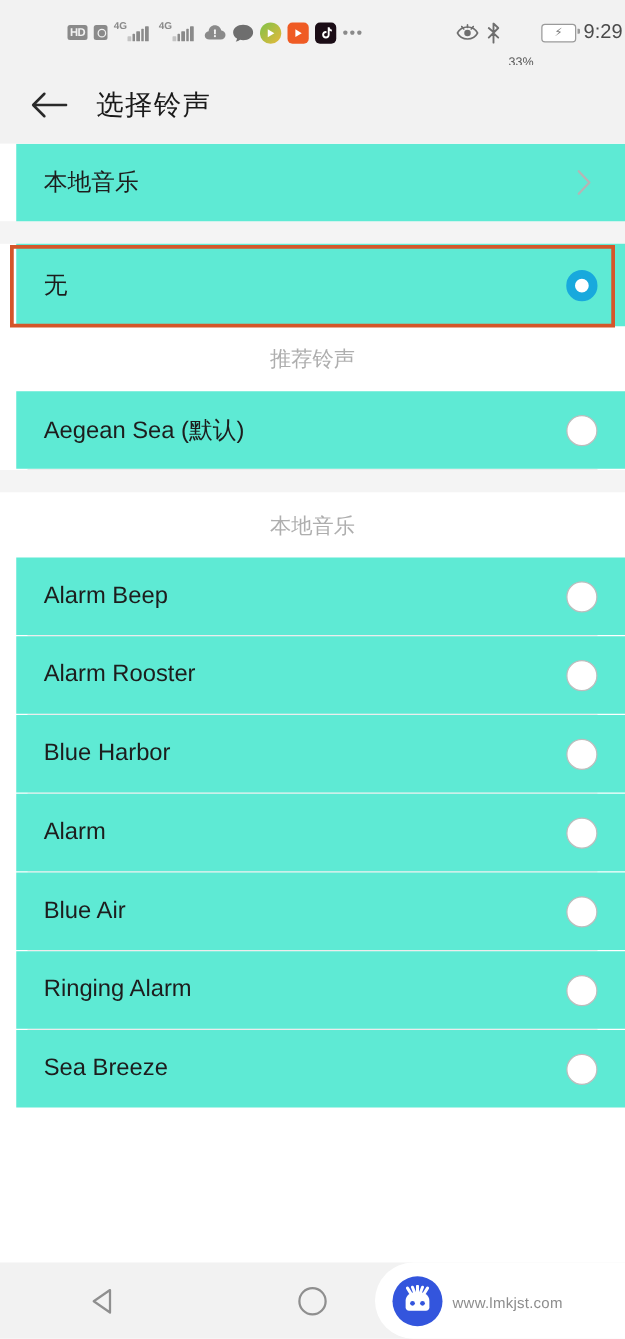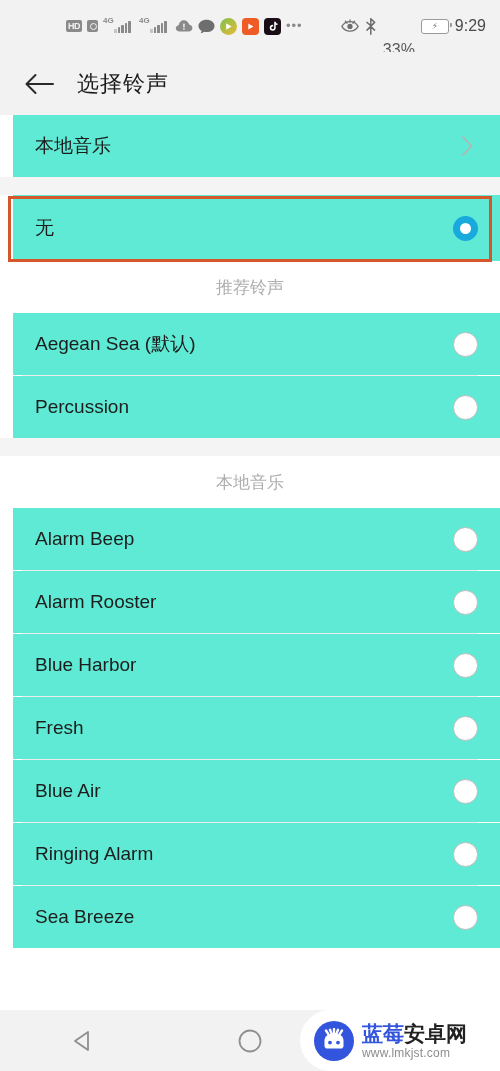--- a/index.html
+++ b/index.html
@@ -9,21 +9,21 @@
     font-family:"Liberation Sans","DejaVu Sans",sans-serif;
     overflow:hidden;
     position:relative;
   }
   .phone{width:500px;height:1071px;position:relative;display:flex;flex-direction:column;background:#ffffff;}
 
   
   .statusbar{
     height:52px;min-height:52px;background:#f2f2f2;
     display:flex;align-items:center;justify-content:space-between;
-    padding:0 14px;box-sizing:border-box;
+    padding:0 2px;box-sizing:border-box;
   }
   .sb-left{display:flex;align-items:center;gap:5px;padding-left:52px;}
   .sb-right{display:flex;align-items:center;gap:6px;}
   .hd-badge{
     background:#8a8a8a;color:#f2f2f2;font-size:9px;font-weight:bold;
     border-radius:2px;padding:1px 2px;line-height:10px;letter-spacing:-0.5px;
   }
   .lock-mini{
     width:11px;height:12px;background:#8a8a8a;border-radius:2px;position:relative;
     display:inline-block;
@@ -40,21 +40,21 @@
   .sig i:nth-child(4){height:8px;}
   .sig i:nth-child(5){height:10px;}
   .sig i:nth-child(6){height:12px;}
   .ic{display:inline-flex;align-items:center;justify-content:center;}
   .ic svg{display:block;}
   .appic{width:17px;height:17px;border-radius:4px;display:inline-flex;align-items:center;justify-content:center;}
   .appic.play{background:linear-gradient(135deg,#7ec24a 0%,#e8b93a 100%);border-radius:50%;}
   .appic.yt{background:#ef5b24;}
   .appic.tt{background:#1b0d16;}
   .dots{color:#8a8a8a;font-size:13px;letter-spacing:1px;line-height:8px;}
-  .sb-txt{font-size:16px;color:#5a5a5a;font-weight:500;margin-top:48px;}
+  .sb-txt{font-size:10px;color:#5a5a5a;font-weight:500;margin-top:48px;}
   .batt{
     width:26px;height:13px;border:1.5px solid #9a9a9a;border-radius:3px;position:relative;
     display:inline-block;background:#ffffff;
   }
   .batt::after{
     content:"";position:absolute;right:-4px;top:3.5px;width:2px;height:4px;
     background:#9a9a9a;border-radius:0 1px 1px 0;
   }
   .batt .lf{position:absolute;left:50%;top:50%;transform:translate(-50%,-50%);font-size:9px;color:#7a7a7a;line-height:9px;}
   .clock{font-size:16px;color:#4a4a4a;font-weight:500;}
@@ -226,24 +226,20 @@
     </div>
 
     <div class="section-head">
       <span class="t">推荐铃声</span>
     </div>
     <div class="row">
       <span class="row-label">Aegean Sea (默认)</span>
       <span class="radio"></span>
     </div>
     <div class="divider"></div>
-    <div class="row">
-      <span class="row-label">Percussion</span>
-      <span class="radio"></span>
-    </div>
 
     <div class="gap"></div>
 
     <div class="section-head">
       <span class="t">本地音乐</span>
     </div>
 
     <div class="row">
       <span class="row-label">Alarm Beep</span>
       <span class="radio"></span>
@@ -253,21 +249,21 @@
       <span class="row-label">Alarm Rooster</span>
       <span class="radio"></span>
     </div>
     <div class="divider"></div>
     <div class="row">
       <span class="row-label">Blue Harbor</span>
       <span class="radio"></span>
     </div>
     <div class="divider"></div>
     <div class="row">
-      <span class="row-label">Fresh</span>
+      <span class="row-label">Alarm</span>
       <span class="radio"></span>
     </div>
     <div class="divider"></div>
     <div class="row">
       <span class="row-label">Blue Air</span>
       <span class="radio"></span>
     </div>
     <div class="divider"></div>
     <div class="row">
       <span class="row-label">Ringing Alarm</span>
@@ -296,21 +292,18 @@
     <div class="watermark">
       <div class="wm-logo">
         <svg width="28" height="26" viewBox="0 0 28 26">
           <path d="M6 2.5l2.6 4.2M22 2.5l-2.6 4.2M14 1l0 5.5M10 1.8l1.8 4.6M18 1.8l-1.8 4.6" stroke="#ffffff" stroke-width="2.4" stroke-linecap="round" fill="none"></path>
           <path d="M4.5 12.5c0-4.4 4.3-7 9.5-7s9.5 2.6 9.5 7v5.5c0 1.4-1.2 2.6-2.7 2.6H7.2c-1.5 0-2.7-1.2-2.7-2.6z" fill="#ffffff"></path>
           <circle cx="10" cy="14.6" r="1.9" fill="#3355dd"></circle>
           <circle cx="18" cy="14.6" r="1.9" fill="#3355dd"></circle>
         </svg>
       </div>
       <div class="wm-txt">
-        <div class="wm-cn">
-          <span class="b">蓝莓</span><span class="d">安卓网</span>
-        </div>
         <div class="wm-url">www.lmkjst.com</div>
       </div>
     </div>
   </div>
 
 </div>
 
 </body></html>

